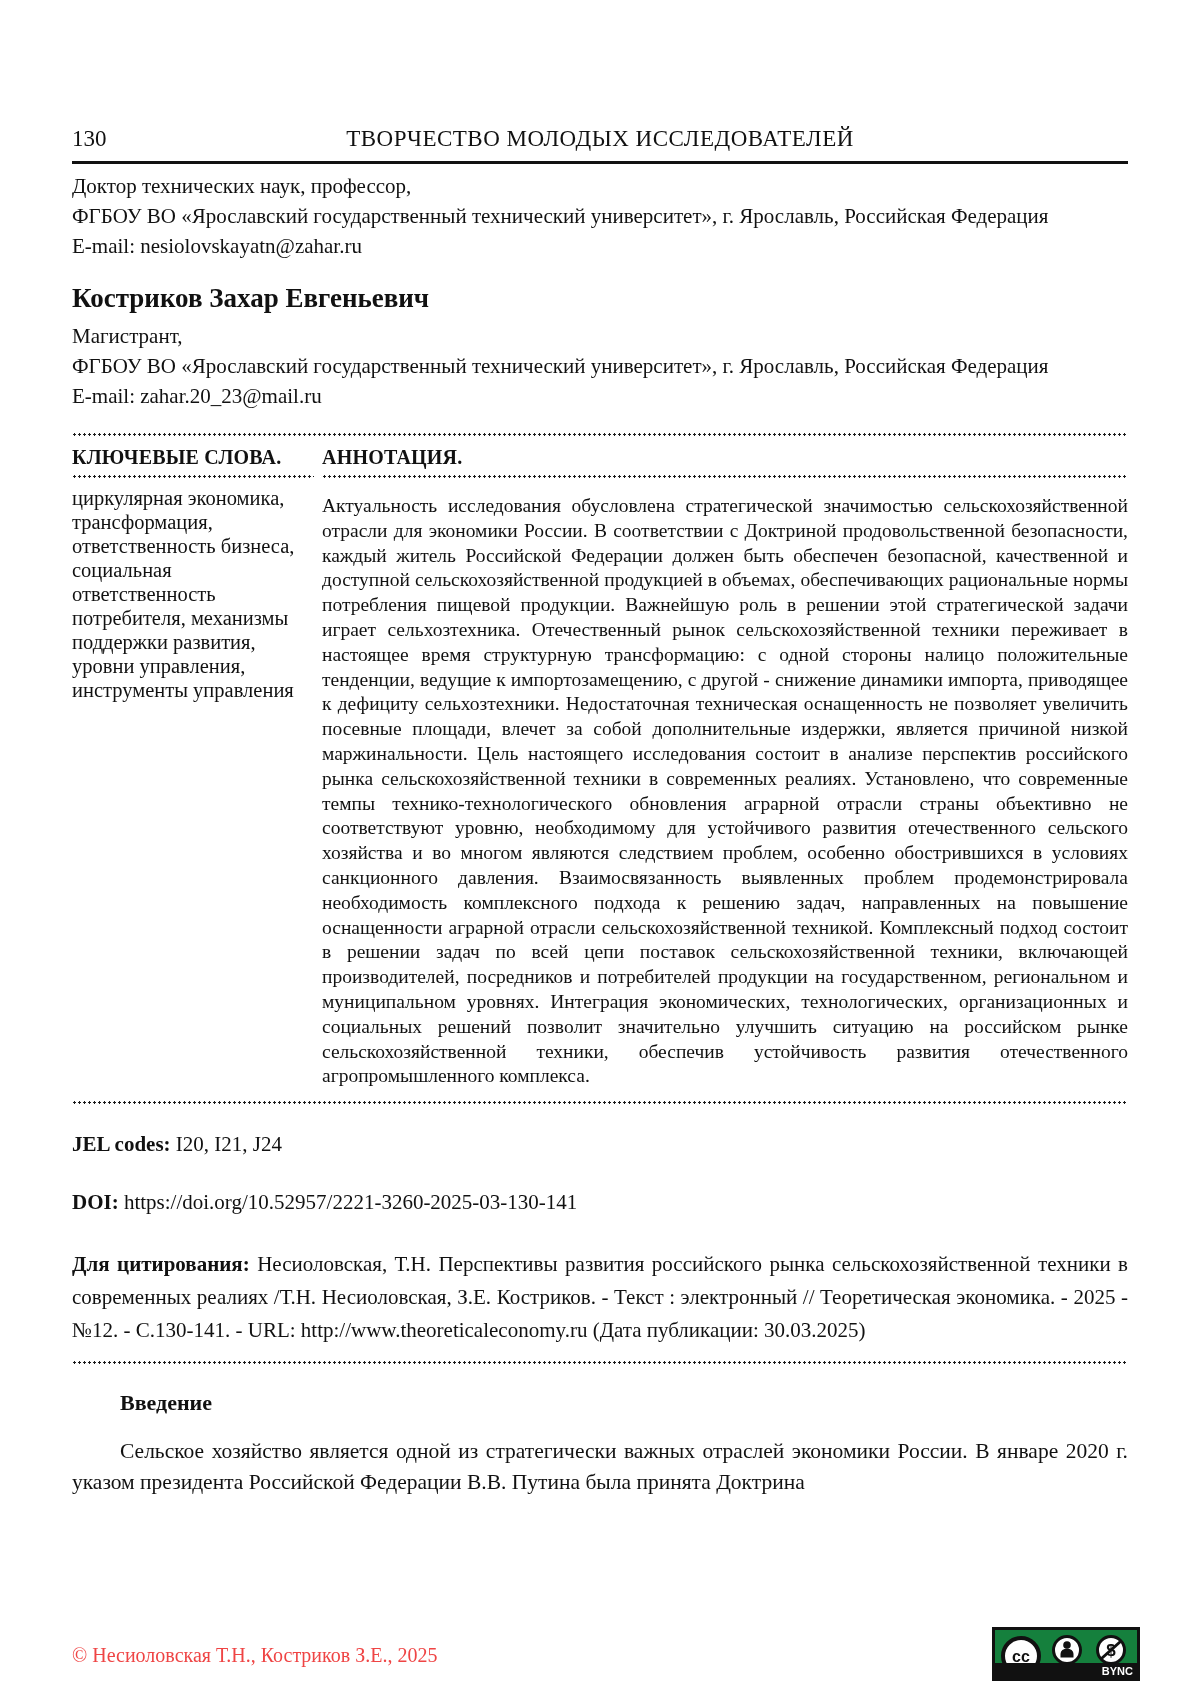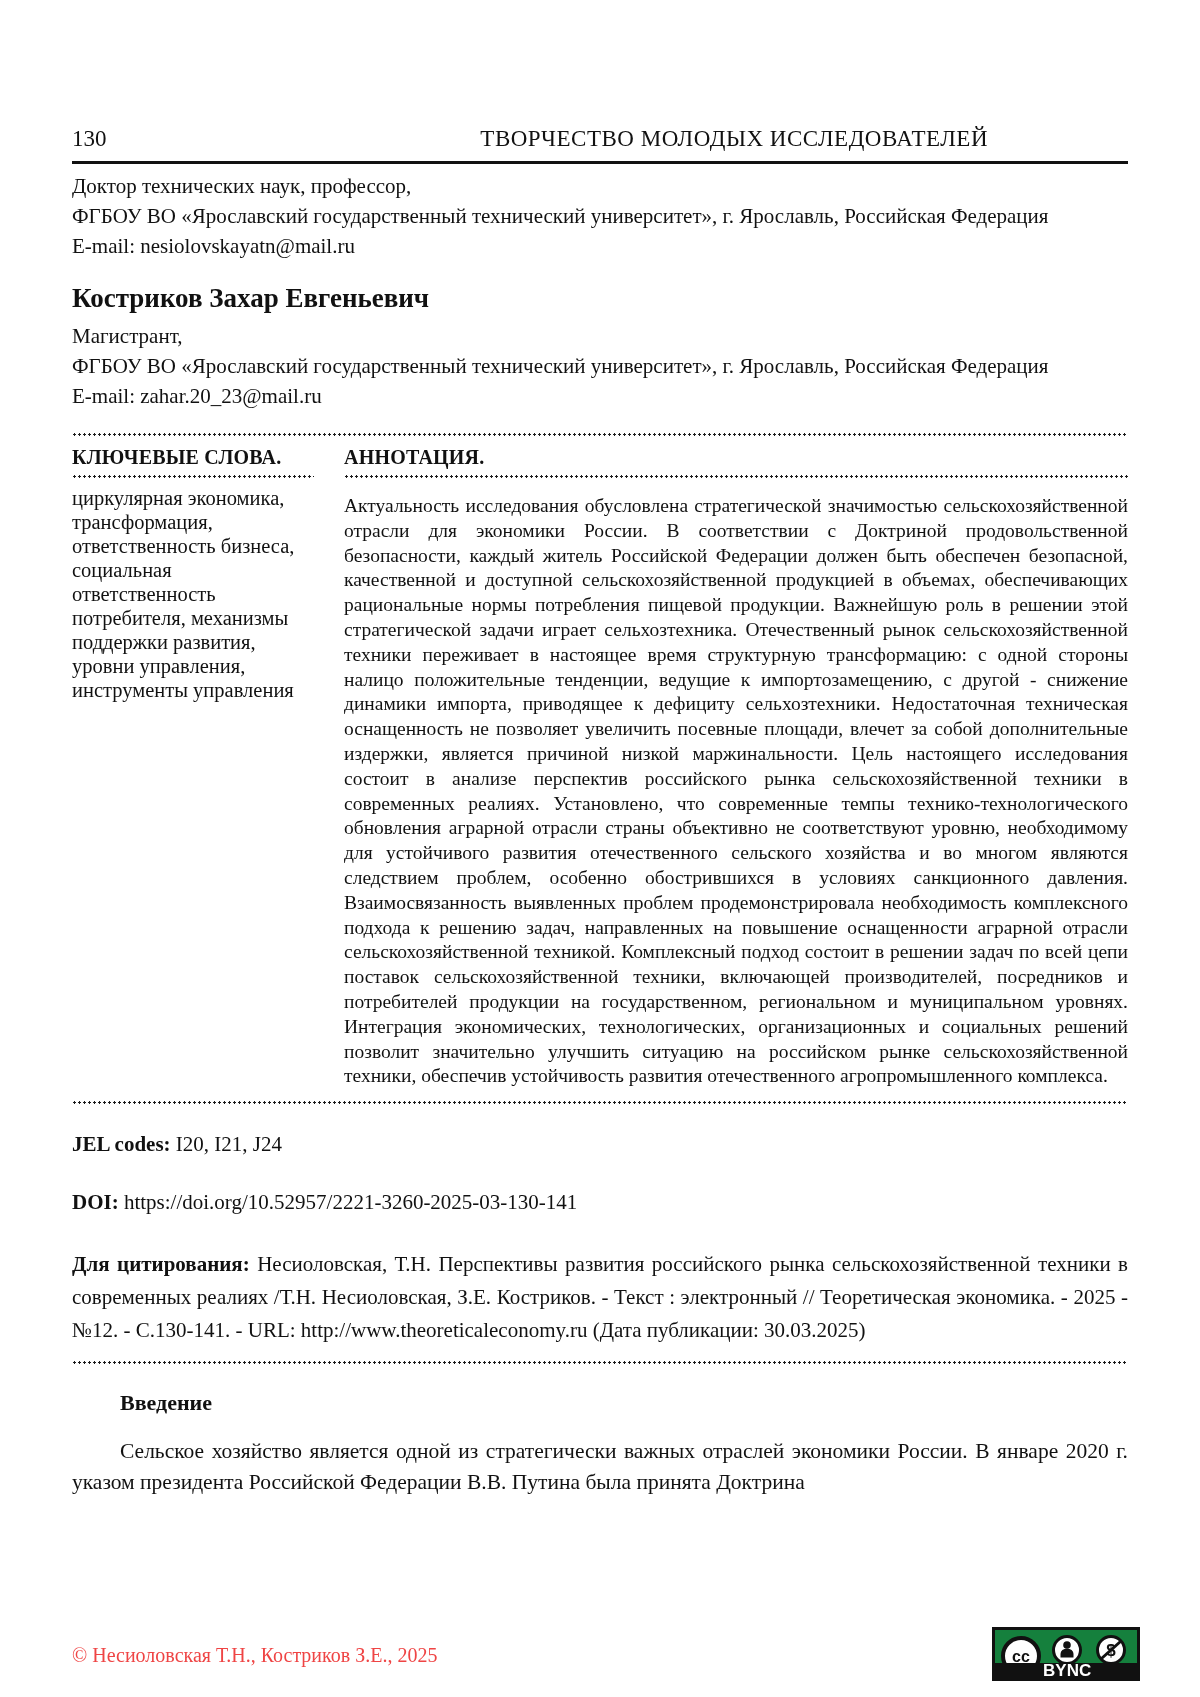--- a/index.html
+++ b/index.html
@@ -5,37 +5,37 @@
   html,body{margin:0;padding:0;}
   body{
     width:1200px;height:1697px;position:relative;background:#ffffff;
     font-family:"Liberation Serif","DejaVu Serif",serif;color:#111;
     overflow:hidden;
   }
   .page{position:relative;width:1056px;margin:0 auto;padding-top:126px;}
   
   .runhead{display:flex;align-items:baseline;font-size:23px;}
   .pageno{width:140px;}
-  .runtitle{flex:1;text-align:right;letter-spacing:.5px;}
+  .runtitle{flex:1;text-align:center;letter-spacing:.5px;}
   .headrule{border:none;border-top:3px solid #111;margin:9px 0 0 0;}
   
   .title{margin-top:18px;font-size:44px;line-height:57px;font-weight:700;letter-spacing:-.5px;}
   
   .author-name{margin-top:16px;font-size:27px;font-weight:700;display:flex;align-items:center;gap:9px;}
   .orcid{display:inline-flex;width:21px;height:21px;border-radius:50%;background:#A6CE39;
          color:#fff;font-family:"Liberation Sans",sans-serif;font-size:11px;font-weight:700;
          align-items:center;justify-content:center;}
   .author-lines{margin-top:7px;font-size:21px;line-height:30px;}
   .author-block{margin-bottom:22px;}
   
   .dotline{height:3px;background-image:radial-gradient(circle,#1c1c1c 1.1px,transparent 1.3px);
            background-size:5px 3px;background-repeat:repeat-x;background-position:left center;}
   .sep-top{margin-top:20px;}
   
-  .cols{display:flex;gap:30px;margin-top:6px;}
+  .cols{display:flex;gap:8px;margin-top:6px;}
   .kw-col{width:242px;flex:none;}
   .ab-col{flex:1;min-width:0;}
   .col-head{font-size:20px;font-weight:700;padding:4px 0 6px 0;letter-spacing:.2px;}
   .kw-text{margin-top:8px;font-size:20.5px;line-height:24px;}
   .ab-text{margin-top:16px;font-size:19.5px;line-height:24.8px;text-align:justify;}
   .sep-bottom{margin-top:12px;}
   
   .jel{margin-top:28px;font-size:21px;}
   .doi{margin-top:33px;font-size:21px;}
   .meta-label{font-weight:700;}
@@ -45,22 +45,22 @@
   .section-head{margin-top:26px;margin-left:48px;font-size:22px;font-weight:700;}
   .intro{margin-top:20px;font-size:21.5px;line-height:31px;text-align:justify;text-indent:48px;}
   
   .footer{position:absolute;left:72px;right:60px;bottom:16px;display:flex;
           align-items:flex-end;justify-content:space-between;}
   .copyright{color:#ef4444;font-size:20px;padding-bottom:14px;}
   .cc-badge{width:148px;height:54px;background:#15803d;border:3px solid #111;
             position:relative;box-sizing:border-box;}
   .cc-strip{position:absolute;left:0;right:0;bottom:0;height:15px;background:#111;}
   .cc-labels{position:absolute;left:48px;right:4px;bottom:0;height:15px;display:flex;
-             justify-content:flex-start;align-items:center;color:#fff;
-             font-family:"Liberation Sans",sans-serif;font-size:17px;font-weight:700;}
+             justify-content:flex-end;align-items:center;color:#fff;
+             font-family:"Liberation Sans",sans-serif;font-size:11px;font-weight:700;}
   .cc-big{position:absolute;left:5px;top:5px;}
   .cc-small{position:absolute;top:4px;}
   .cc-by{left:56px;}
   .cc-nc{left:100px;}
 </style>
 </head>
 <body>
 
 <div class="page">
 
@@ -69,21 +69,21 @@
     <span class="runtitle">ТВОРЧЕСТВО МОЛОДЫХ ИССЛЕДОВАТЕЛЕЙ</span>
     <span class="pageno"></span>
   </div>
   <hr class="headrule">
 
 
   <div class="author-block">
     <div class="author-lines">
       <div>Доктор технических наук, профессор,</div>
       <div>ФГБОУ ВО «Ярославский государственный технический университет», г. Ярославль, Российская Федерация</div>
-      <div>E-mail: nesiolovskayatn@mail.ru</div>
+      <div>E-mail: nesiolovskayatn@zahar.ru</div>
     </div>
   </div>
 
   <div class="author-block">
     <div class="author-name">
       <span>Костриков Захар Евгеньевич</span>
     </div>
     <div class="author-lines">
       <div>Магистрант,</div>
       <div>ФГБОУ ВО «Ярославский государственный технический университет», г. Ярославль, Российская Федерация</div>

